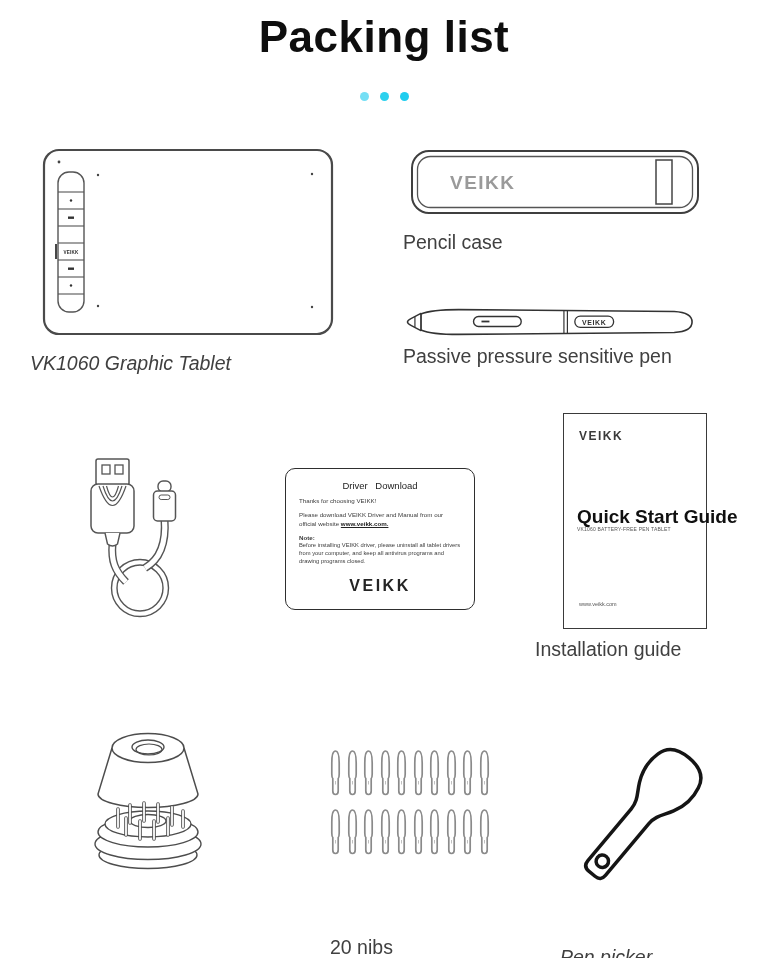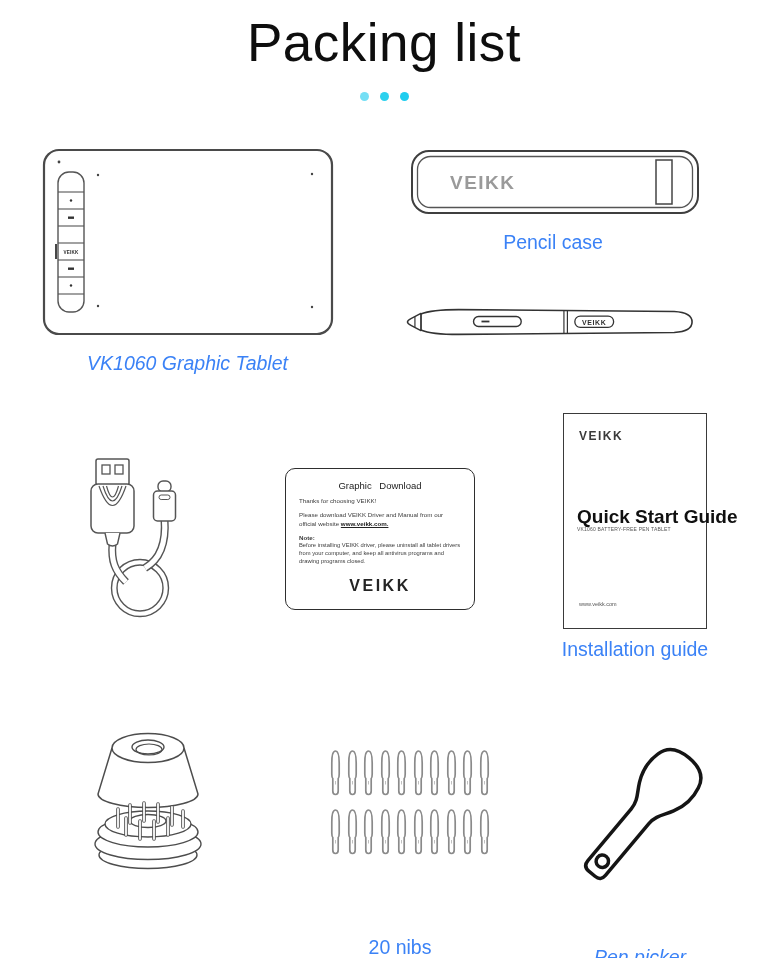--- a/index.html
+++ b/index.html
@@ -2,29 +2,29 @@
 <html><head>
 <meta charset="utf-8">
 <style>
   html,body{margin:0;padding:0;background:#fff;}
   .canvas{
     position:relative;width:768px;height:958px;background:#ffffff;
     font-family:"Liberation Sans",sans-serif;overflow:hidden;
   }
   .title{
     position:absolute;top:12px;left:0;width:768px;text-align:center;
-    font-size:53px;font-weight:400;color:#0e0e0e;letter-spacing:0.5px;
+    font-size:44px;font-weight:700;color:#0e0e0e;letter-spacing:0.5px;
   }
   .dots{
     position:absolute;top:92px;left:0;width:768px;
     display:flex;justify-content:center;gap:11px;
   }
   .dot{width:9px;height:9px;border-radius:50%;}
   .caption{
-    position:absolute;font-size:19.5px;color:#3b82f6;text-align:center;
+    position:absolute;font-size:19.5px;color:#404040;
     white-space:nowrap;
   }
   .abs{position:absolute;}
   
   .card{
     position:absolute;left:285px;top:468px;width:190px;height:142px;
     border:1.6px solid #2e2e2e;border-radius:10px;background:#fff;
     box-sizing:border-box;padding:8px 13px;color:#3c3c3c;
   }
   .card .ttl{font-size:9.5px;color:#1c1c1c;text-align:center;word-spacing:5px;margin-top:3px;}
@@ -100,20 +100,21 @@
     <path d="M17,12 C24,9 36,7.5 55,7.5 L272,9.5 Q290,10.5 290,20 Q290,29.5 272,30.5 L55,32.5 C36,32.5 24,31 17,28 Z" fill="#fff" stroke="#333" stroke-width="1.6" stroke-linejoin="round"></path>
     <path d="M3.5,20 C3.5,18.5 5,17.6 7,16.6 L17,11.4 L17,28.6 L7,23.4 C5,22.4 3.5,21.5 3.5,20 Z" fill="#fff" stroke="#333" stroke-width="1.5" stroke-linejoin="round"></path>
     <line x1="11" y1="14.5" x2="11" y2="25.5" stroke="#333" stroke-width="1.2"></line>
     <rect x="70" y="14.5" width="48" height="10" rx="5" fill="#fff" stroke="#333" stroke-width="1.4"></rect>
     <line x1="78" y1="19.5" x2="86" y2="19.5" stroke="#333" stroke-width="1.8"></line>
     <line x1="161" y1="8.5" x2="161" y2="31.5" stroke="#333" stroke-width="1.2"></line>
     <line x1="164.5" y1="8.5" x2="164.5" y2="31.5" stroke="#333" stroke-width="1.2"></line>
     <rect x="172" y="14" width="39" height="11.5" rx="5.5" fill="#fff" stroke="#333" stroke-width="1.3"></rect>
     <text x="191.5" y="22.8" font-size="7" font-weight="bold" text-anchor="middle" letter-spacing="0.6" fill="#2e2e2e">VEIKK</text>
   </svg>
+  <div class="caption" style="left:403px;top:345px;width:300px;">Passive pressure sensitive pen</div>
 
   <svg class="abs" style="left:55px;top:455px;" width="170" height="175" viewBox="0 0 170 175">
     <g fill="none" stroke="#555">
       <circle cx="85" cy="133" r="28.5" stroke-width="1.4"></circle>
       <circle cx="85" cy="133" r="23" stroke-width="1.4"></circle>
     </g>
 
     <path d="M57.5,89 C56,106 60,116 71,127" fill="none" stroke="#555" stroke-width="8"></path>
     <path d="M57.5,89 C56,106 60,116 71,127" fill="none" stroke="#fff" stroke-width="5.2"></path>
     <path d="M109.5,64 C111.5,90 104,105 90,113" fill="none" stroke="#555" stroke-width="8"></path>
@@ -131,21 +132,21 @@
     </g>
 
     <g>
       <rect x="103" y="26" width="13" height="11" rx="5" fill="#fff" stroke="#555" stroke-width="1.4"></rect>
       <rect x="98.5" y="36" width="22" height="30" rx="4" fill="#fff" stroke="#555" stroke-width="1.5"></rect>
       <rect x="104" y="40" width="11" height="4.5" rx="2.2" fill="#fff" stroke="#555" stroke-width="1"></rect>
     </g>
   </svg>
 
   <div class="card">
-    <div class="ttl">Graphic Download</div>
+    <div class="ttl">Driver Download</div>
     <div class="p">Thanks for choosing VEIKK!</div>
     <div class="p"><span>Please download VEIKK Driver and Manual from our official website </span><span class="link">www.veikk.com.</span></div>
     <div class="note-lbl">Note:</div>
     <div class="note">Before installing VEIKK driver, please uninstall all tablet drivers from your computer, and keep all antivirus programs and drawing programs closed.</div>
     <div class="logo">VEIKK</div>
   </div>
 
   <div class="guide">
     <div class="logo">VEIKK</div>
     <div class="ttl">Quick Start Guide</div>

